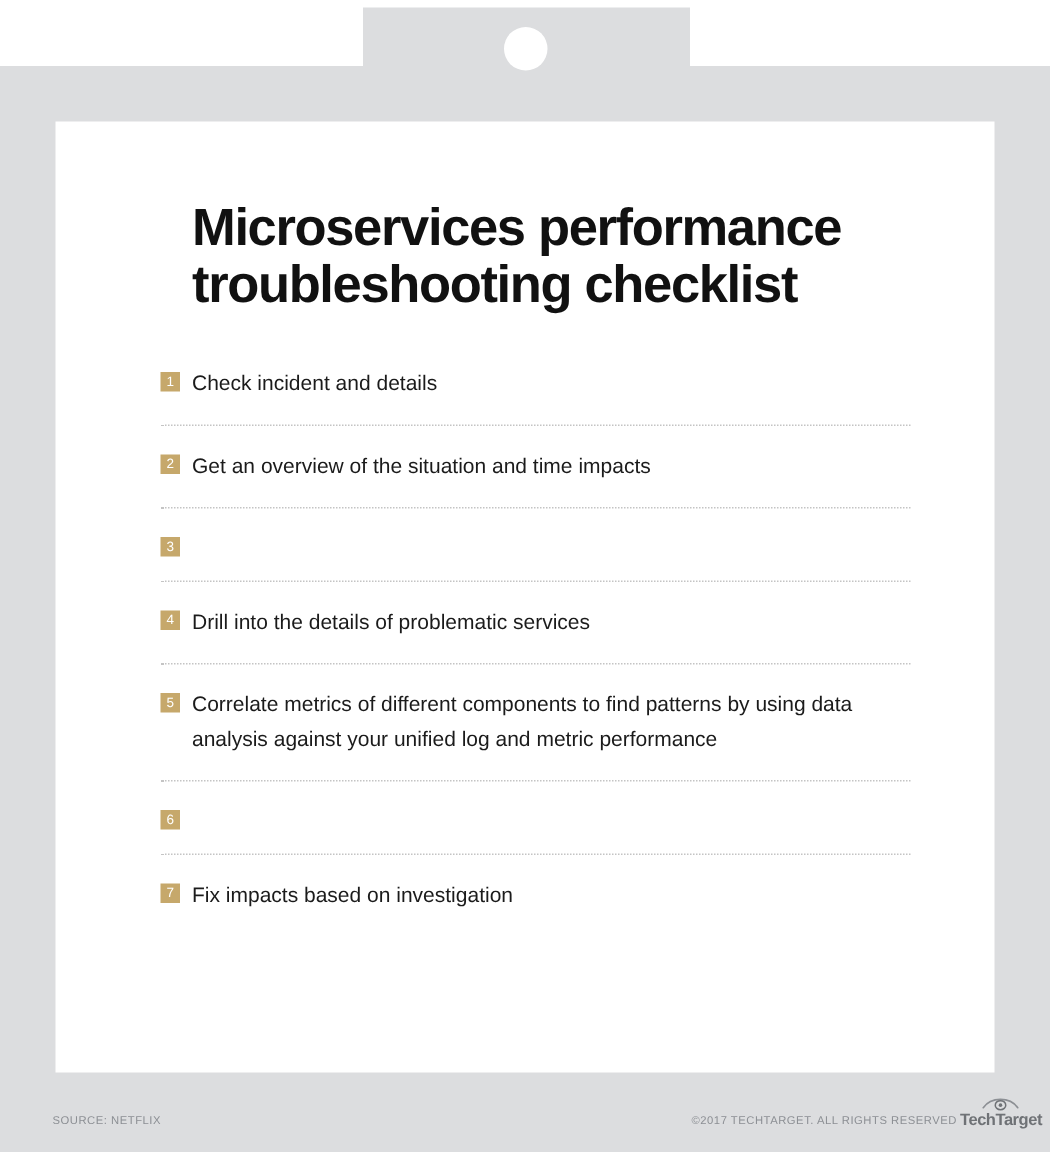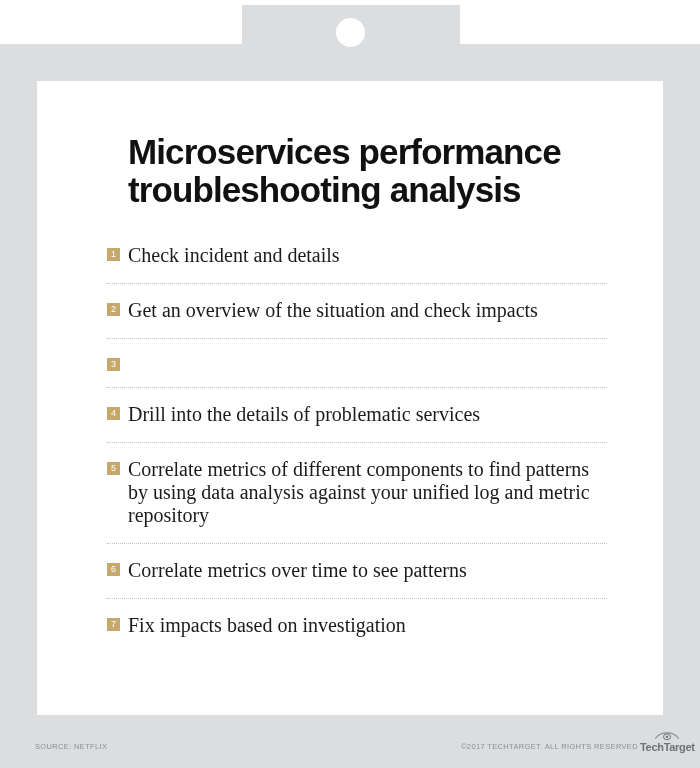--- a/index.html
+++ b/index.html
@@ -116,24 +116,24 @@
     color: #ffffff;
     font-size: 9px;
     line-height: 13px;
     text-align: center;
     font-weight: 400;
     font-family: "Liberation Sans", sans-serif;
     user-select: none;
   }
   .item-text {
     flex: 1 1 auto;
-    font-size: 20px;
+    font-size: 14px;
     line-height: 23px;
     color: #1b1b1b;
-    font-family: Liberation Serif, serif;
+    font-family: Liberation Sans, sans-serif;
   }
 
   
   .footer-source {
     position: absolute;
     left: 35px;
     top: 742px;
     font-size: 7.5px;
     letter-spacing: 0.35px;
     color: #8c8f94;
@@ -188,57 +188,56 @@
 <div id="stage">
 
   <div class="clipboard-body"></div>
   <div class="clip-tab"></div>
   <div class="clip-hole"></div>
 
   <div class="paper">
 
     <h1 class="title">
       <span class="title-line">Microservices performance</span>
-      <span class="title-line">troubleshooting analysis</span>
+      <span class="title-line">troubleshooting checklist</span>
     </h1>
 
     <ul class="checklist" id="checklist">
         <li class="check-item">
           <div class="check-row">
             <span class="badge">1</span>
             <span class="item-text">Check incident and details</span>
           </div>
         </li>
         <li class="check-item">
           <div class="check-row">
             <span class="badge">2</span>
-            <span class="item-text">Get an overview of the situation and check impacts</span>
+            <span class="item-text">Get an overview of the situation and time impacts</span>
           </div>
         </li>
         <li class="check-item">
           <div class="check-row">
             <span class="badge">3</span>
           </div>
         </li>
         <li class="check-item">
           <div class="check-row">
             <span class="badge">4</span>
             <span class="item-text">Drill into the details of problematic services</span>
           </div>
         </li>
         <li class="check-item">
           <div class="check-row">
             <span class="badge">5</span>
-            <span class="item-text">Correlate metrics of different components to find patterns by using data analysis against your unified log and metric repository</span>
+            <span class="item-text">Correlate metrics of different components to find patterns by using data analysis against your unified log and metric performance</span>
           </div>
         </li>
         <li class="check-item">
           <div class="check-row">
             <span class="badge">6</span>
-            <span class="item-text">Correlate metrics over time to see patterns</span>
           </div>
         </li>
         <li class="check-item">
           <div class="check-row">
             <span class="badge">7</span>
             <span class="item-text">Fix impacts based on investigation</span>
           </div>
         </li>
       </ul>
 

